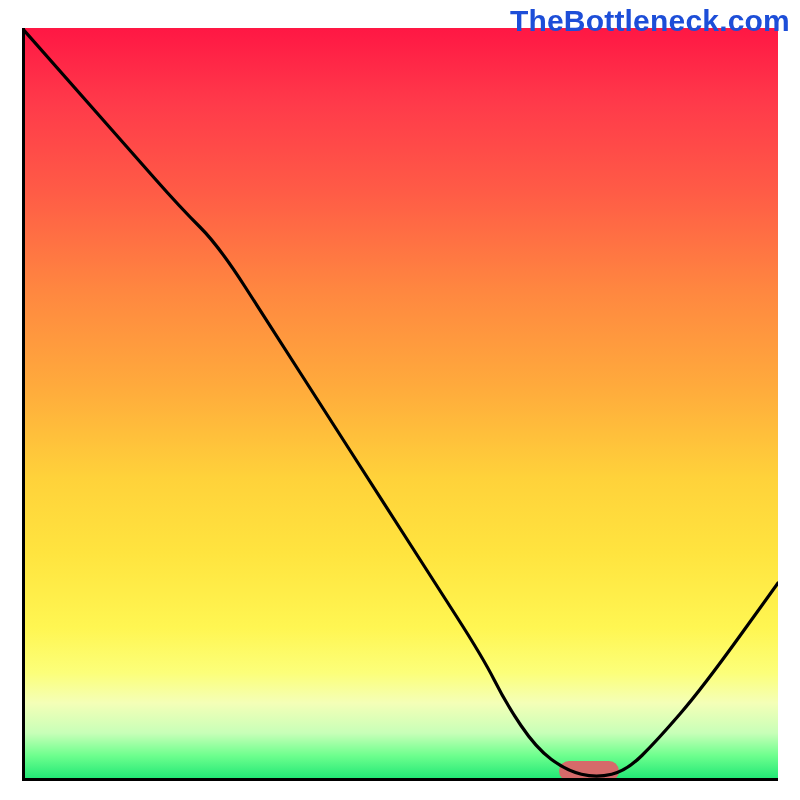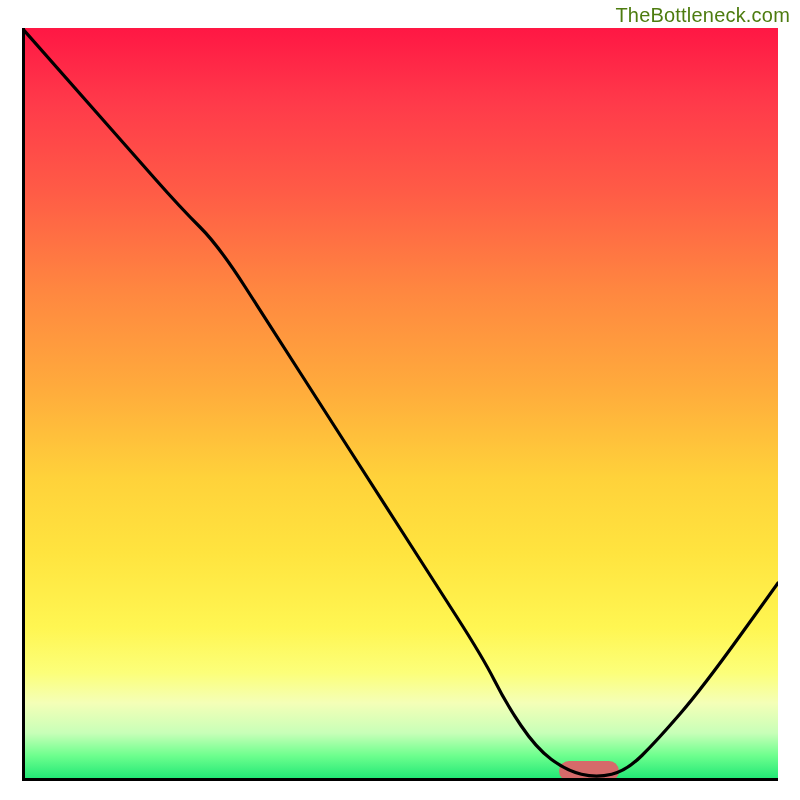--- a/index.html
+++ b/index.html
@@ -9,23 +9,23 @@
     height: 800px;
     background: #ffffff;
     font-family: Arial, Helvetica, sans-serif;
     position: relative;
     overflow: hidden;
   }
   .watermark {
     position: absolute;
     top: 4px;
     right: 10px;
-    font-size: 20px;
-    font-weight: 400;
-    color: #4d7c0f;
+    font-size: 30px;
+    font-weight: 700;
+    color: #1d4ed8;
     letter-spacing: 0.2px;
     z-index: 20;
   }
   .plot-area {
     position: absolute;
     left: 22px;
     top: 28px;
     width: 756px;
     height: 750px;
     box-sizing: border-box;

